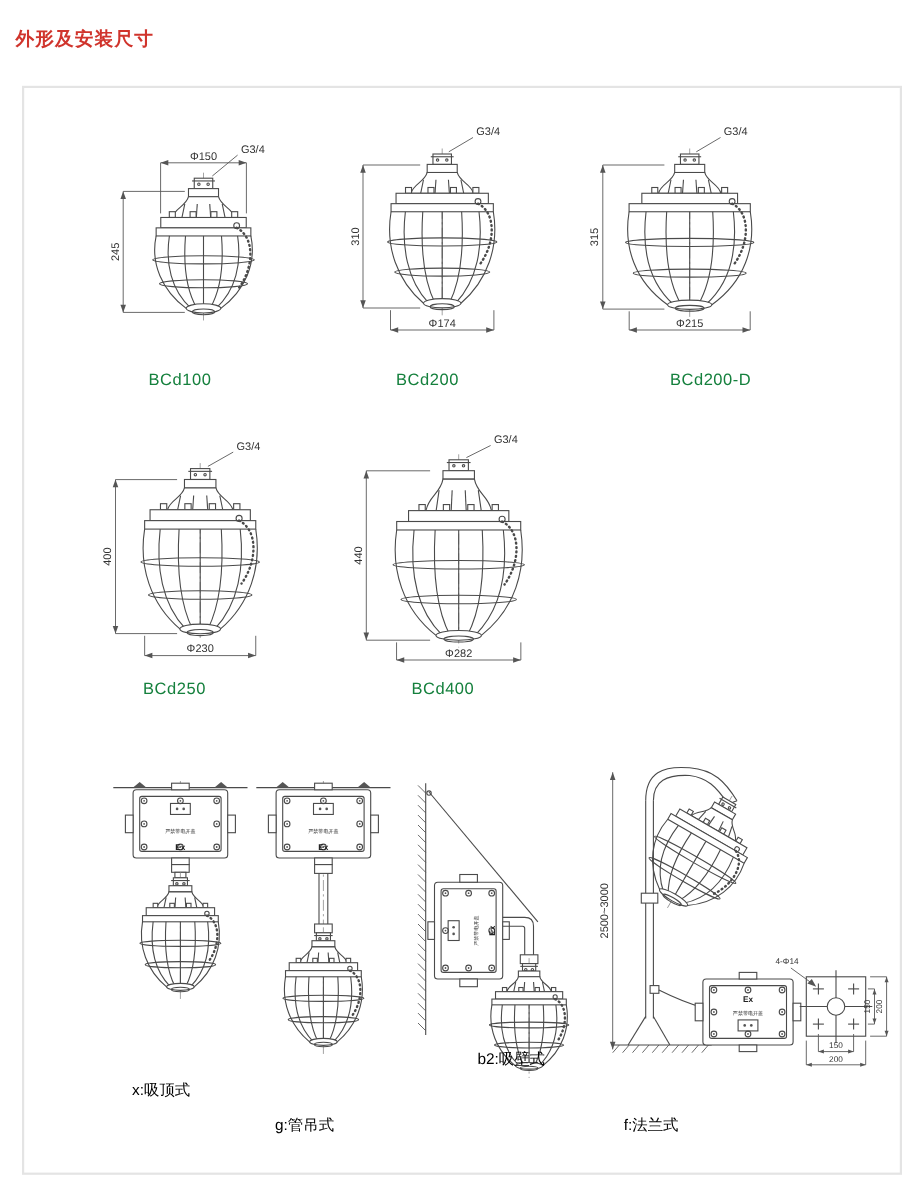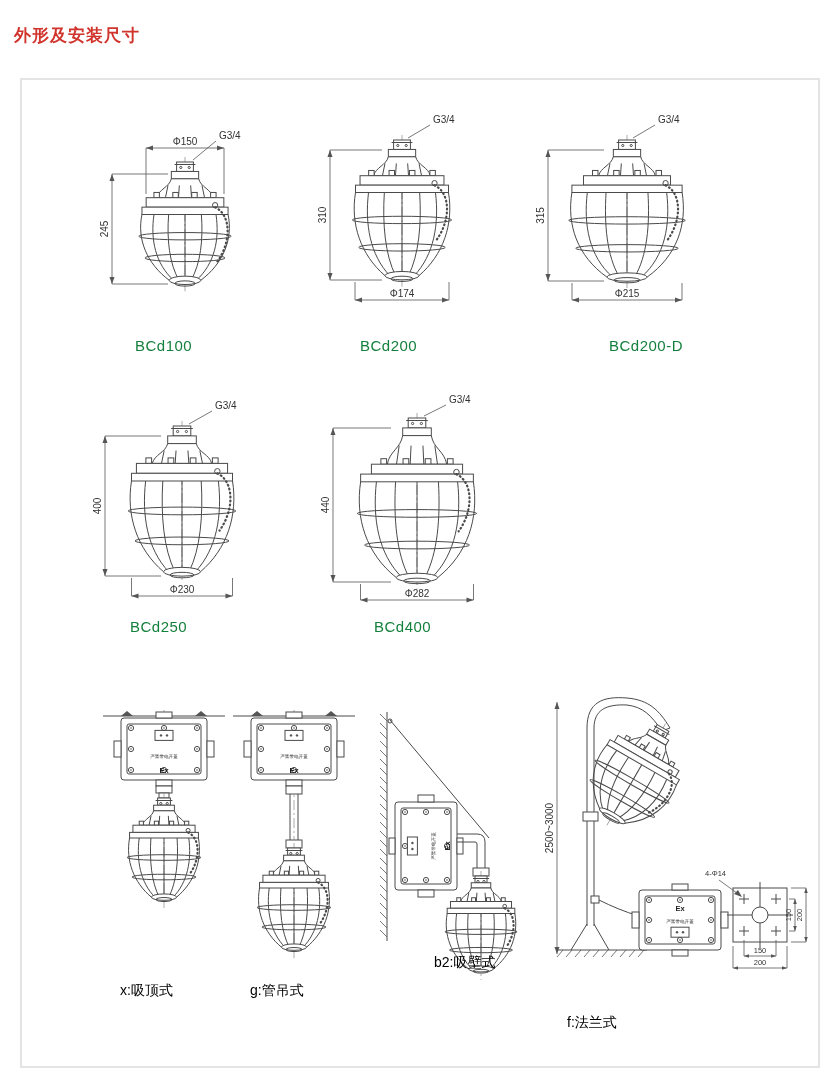--- a/index.html
+++ b/index.html
@@ -597,16 +597,16 @@
         <line class="dim" x1="252" y1="239" x2="246" y2="239"></line>
         <text class="dimt sm" text-anchor="middle" transform="translate(248 223) rotate(-90)">150</text>
         <line class="dim" x1="263" y1="196" x2="263" y2="250"></line>
         <polygon class="ah" points="261.2,201 263,196 264.8,201"></polygon>
         <polygon class="ah" points="261.2,245 263,250 264.8,245"></polygon>
         <line class="dim" x1="263" y1="196" x2="248" y2="196"></line>
         <line class="dim" x1="263" y1="250" x2="248" y2="250"></line>
         <text class="dimt sm" text-anchor="middle" transform="translate(259 223) rotate(-90)">200</text>
       </svg></div>
   <div class="mlabel" style="left:98px;top:902px">x:吸顶式</div>
-  <div class="mlabel" style="left:228px;top:902px">g:管吊式</div>
+  <div class="mlabel" style="left:228px;top:934px">g:管吊式</div>
   <div class="mlabel" style="left:412px;top:874px">b2:吸壁式</div>
   <div class="mlabel" style="left:545px;top:934px">f:法兰式</div>
 </div>
 
 </body></html>

